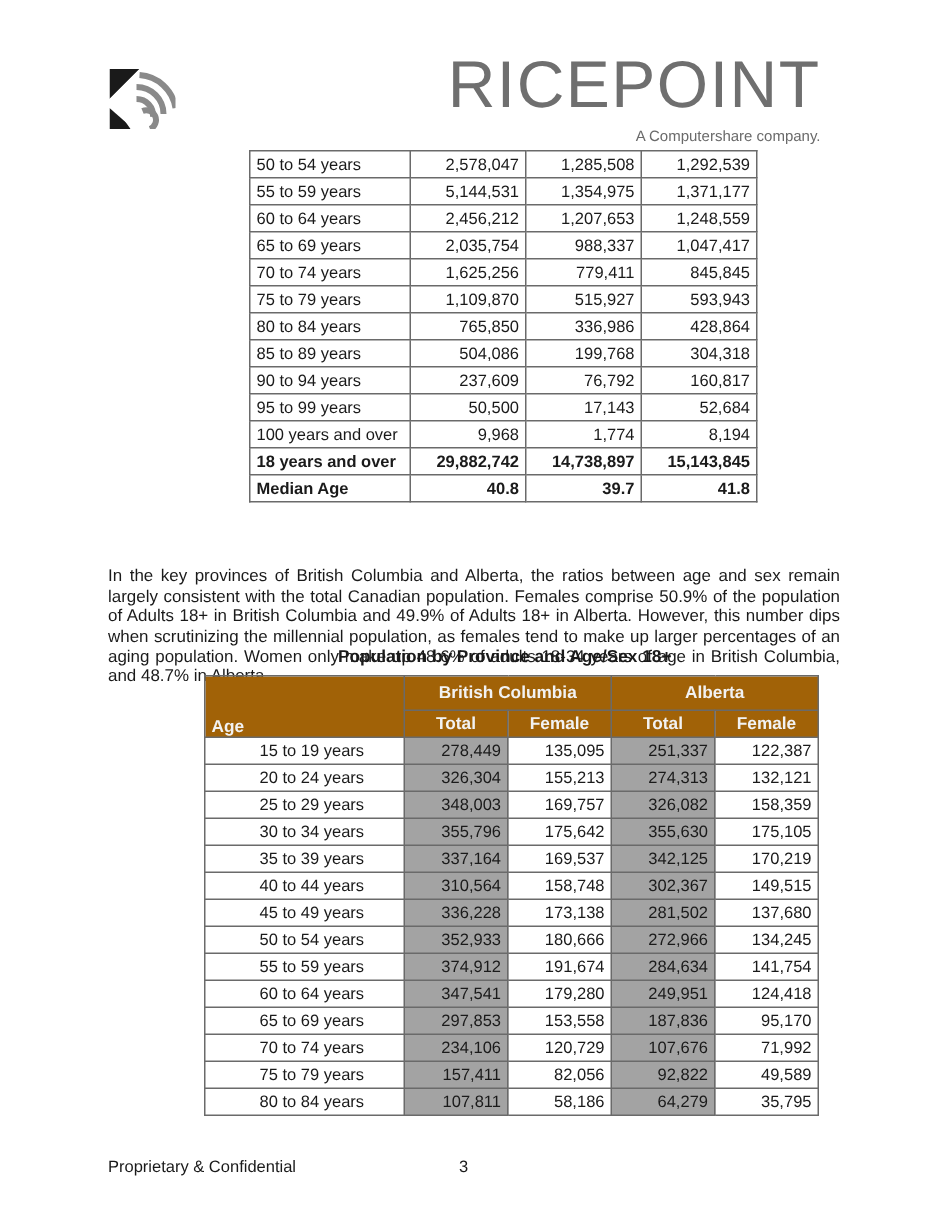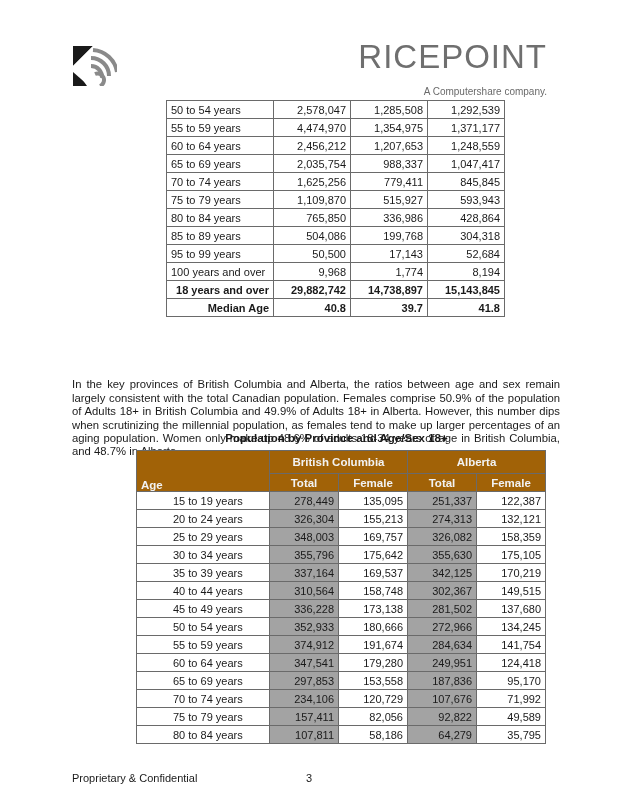--- a/index.html
+++ b/index.html
@@ -5,29 +5,29 @@
   html, body { margin: 0; padding: 0; background: #ffffff; }
   body { width: 617px; height: 807px; position: relative; overflow: hidden;
          font-family: "Liberation Sans", sans-serif; color: #1a1a1a; }
 
   
   .logo-kcc { position: absolute; left: 73px; top: 44px; height: 44px; display: flex; align-items: center; }
   .logo-kcc .mark { width: 44px; height: 40px; position: relative; }
   .logo-kcc .text { font-family: "Liberation Sans", sans-serif; font-size: 44px; color: #8a8a8a;
                     letter-spacing: 1px; margin-left: 6px; line-height: 44px; font-weight: 400; }
   .logo-rice { position: absolute; right: 70px; top: 40px; text-align: right; }
-  .logo-rice .name { font-size: 33px; color: #6f6f6f; letter-spacing: 1px; line-height: 34px; }
+  .logo-rice .name { font-size: 44px; color: #6f6f6f; letter-spacing: 1px; line-height: 34px; }
   .logo-rice .tag { font-size: 10px; color: #6a6a6a; margin-top: 12px; }
 
   
   .t1 { position: absolute; left: 166px; top: 100px; border-collapse: collapse; font-size: 11px; }
   .t1 td { border: 1px solid #6a6a6a; height: 17px; padding: 0 4px; white-space: nowrap; }
   .t1 td.lbl { width: 98px; text-align: left; }
   .t1 td.num { width: 68px; text-align: right; }
-  .t1 tr.bold td { font-weight: bold; text-align: right; }
+  .t1 tr.bold td { font-weight: bold; }
 
   
   .para { position: absolute; left: 72px; top: 367px; width: 488px; font-size: 11.3px; line-height: 13.4px;
           text-align: justify; color: #1a1a1a; }
 
   .t2-title { position: absolute; left: 0; width: 617px; top: 432px; text-align: center;
               font-size: 11.5px; font-weight: bold; padding-left: 28px; }
 
   
   .t2 { position: absolute; left: 136px; top: 450px; border-collapse: collapse; font-size: 11px; }
@@ -67,21 +67,21 @@
 <table class="t1">
   <tbody>
     <tr>
       <td class="lbl">50 to 54 years</td>
       <td class="num">2,578,047</td>
       <td class="num">1,285,508</td>
       <td class="num">1,292,539</td>
     </tr>
     <tr>
       <td class="lbl">55 to 59 years</td>
-      <td class="num">4,474,970</td>
+      <td class="num">5,144,531</td>
       <td class="num">1,354,975</td>
       <td class="num">1,371,177</td>
     </tr>
     <tr>
       <td class="lbl">60 to 64 years</td>
       <td class="num">2,456,212</td>
       <td class="num">1,207,653</td>
       <td class="num">1,248,559</td>
     </tr>
     <tr>
@@ -106,20 +106,26 @@
       <td class="lbl">80 to 84 years</td>
       <td class="num">765,850</td>
       <td class="num">336,986</td>
       <td class="num">428,864</td>
     </tr>
     <tr>
       <td class="lbl">85 to 89 years</td>
       <td class="num">504,086</td>
       <td class="num">199,768</td>
       <td class="num">304,318</td>
+    </tr>
+    <tr>
+      <td class="lbl">90 to 94 years</td>
+      <td class="num">237,609</td>
+      <td class="num">76,792</td>
+      <td class="num">160,817</td>
     </tr>
     <tr>
       <td class="lbl">95 to 99 years</td>
       <td class="num">50,500</td>
       <td class="num">17,143</td>
       <td class="num">52,684</td>
     </tr>
     <tr>
       <td class="lbl">100 years and over</td>
       <td class="num">9,968</td>

